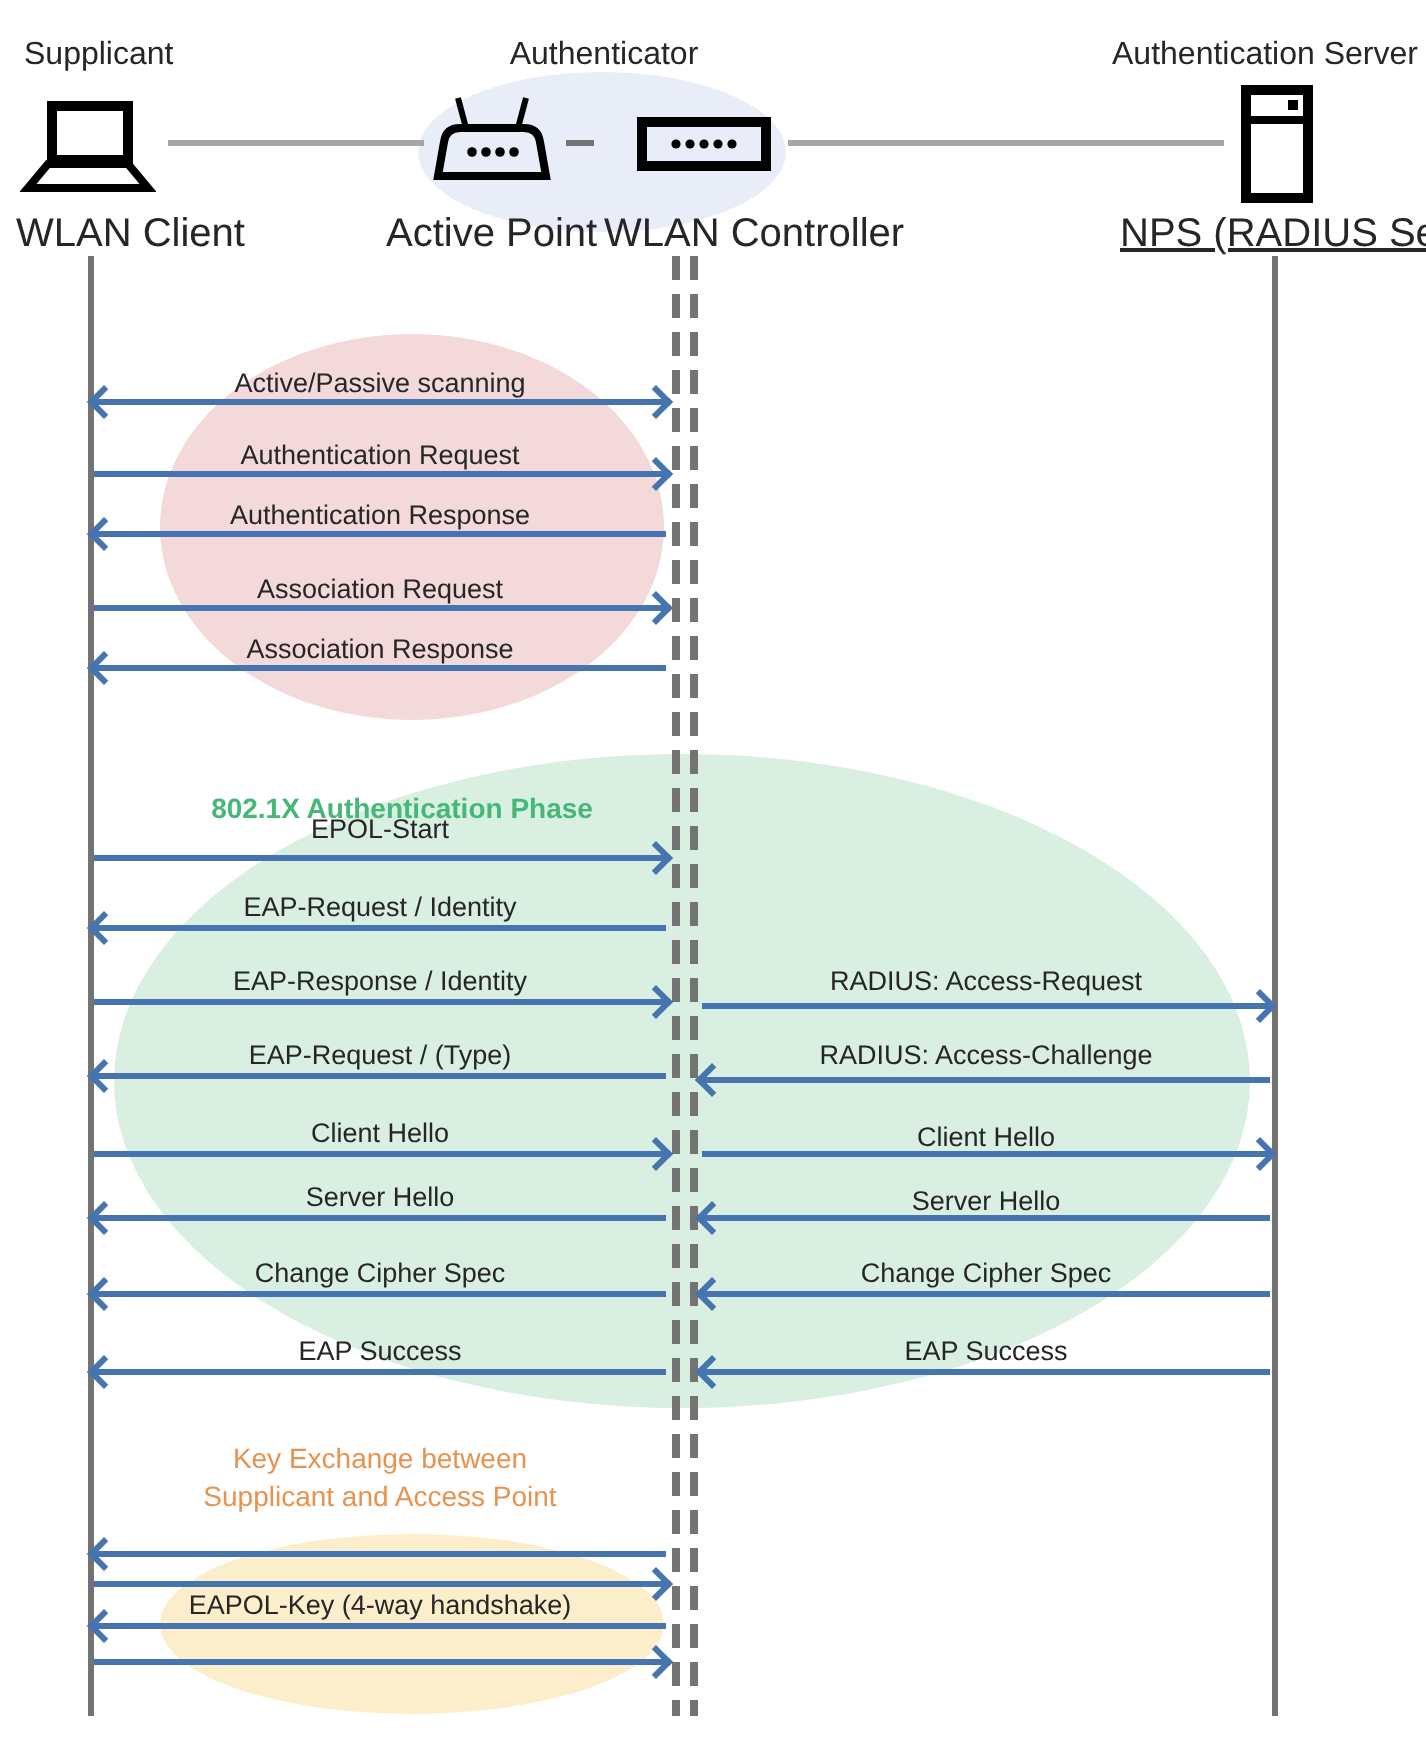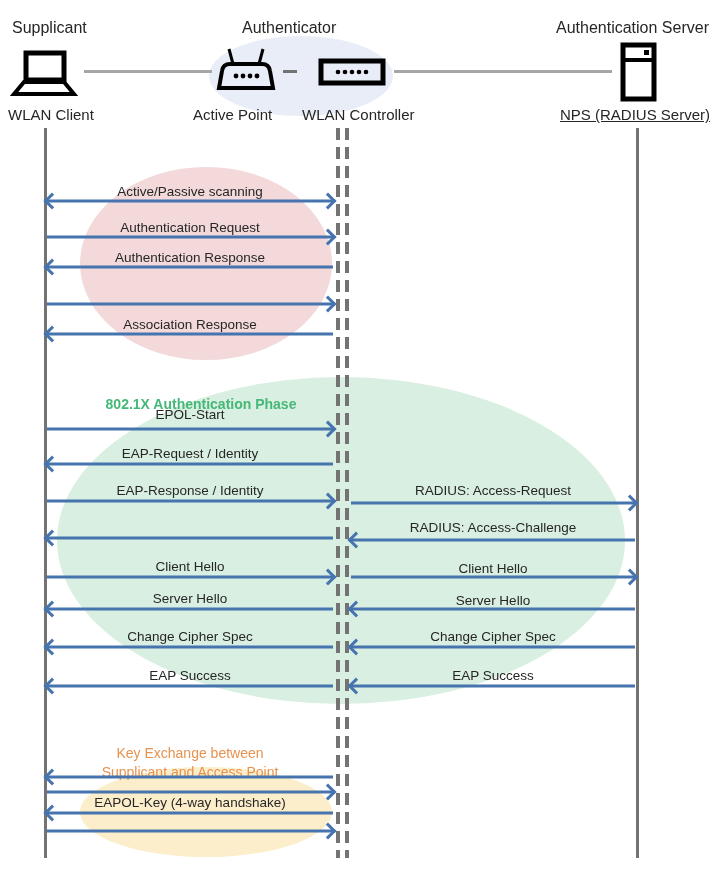--- a/index.html
+++ b/index.html
@@ -2,27 +2,27 @@
 <html style="--arrow: #4674ae; --lifeline: #737373; --connector: #a6a6a6; --text: #262626; --p1-title: #b6404a; --p1-fill: #f3d9da; --p2-title: #45b878; --p2-fill: #d9efe1; --p3-title: #e8924f; --p3-fill: #fdeecb; --auth-fill: #e9edf7;"><head>
 <meta charset="utf-8">
 <style>
   html,body{margin:0;padding:0;background:#fff;}
   body{width:713px;height:875px;overflow:hidden;font-family:"Liberation Sans",sans-serif;}
   .canvas{position:relative;width:713px;height:875px;background:#fff;}
 
   
   .role,.device,.ptitle,.mlabel{position:absolute;color:var(--text,#262626);white-space:nowrap;}
   .role{font-size:16px;}
-  .device{font-size:15px;}
+  .device{font-size:20px;}
   .ptitle{font-size:14px;text-align:center;}
   .t1{color:var(--p1-title,#b6404a);}
   .t2{color:var(--p2-title,#45b878);}
-  .t3{color:var(--p3-title,#e8924f);margin-top:24px;}
+  .t3{color:var(--p3-title,#e8924f);}
   .mlabel{font-size:13.5px;text-align:center;height:17px;line-height:17px;z-index:3;}
-  .ctr{}
+  .ctr{text-align:center;}
 
   
   .ellipse{position:absolute;border-radius:50%;z-index:0;}
   .e-auth{background:var(--auth-fill,#e9edf7);}
   .e-p1{background:var(--p1-fill,#f3d9da);}
   .e-p2{background:var(--p2-fill,#d9efe1);}
   .e-p3{background:var(--p3-fill,#fdeecb);}
 
   
   .lifeline{position:absolute;width:3px;background:var(--lifeline,#737373);z-index:1;}
@@ -119,20 +119,21 @@
       <span class="shaft"></span>
       <span class="head head-r"></span>
     </div>
 
   <div class="mlabel" style="left:46px;top:249px;width:288px;">Authentication Response</div>
   <div class="msg" style="left:46px;top:259px;width:288px;">
       <span class="shaft"></span>
       <span class="head head-l"></span>
     </div>
 
+  <div class="mlabel" style="left:46px;top:286px;width:288px;">Association Request</div>
   <div class="msg" style="left:46px;top:296px;width:288px;">
       <span class="shaft"></span>
       <span class="head head-r"></span>
     </div>
 
   <div class="mlabel" style="left:46px;top:316px;width:288px;">Association Response</div>
   <div class="msg" style="left:46px;top:326px;width:288px;">
       <span class="shaft"></span>
       <span class="head head-l"></span>
     </div>
@@ -155,20 +156,21 @@
   <div class="msg" style="left:46px;top:493px;width:288px;">
       <span class="shaft"></span>
       <span class="head head-r"></span>
     </div>
   <div class="mlabel" style="left:350px;top:482px;width:286px;">RADIUS: Access-Request</div>
   <div class="msg" style="left:350px;top:495px;width:286px;">
       <span class="shaft"></span>
       <span class="head head-r"></span>
     </div>
 
+  <div class="mlabel" style="left:46px;top:519px;width:288px;">EAP-Request / (Type)</div>
   <div class="msg" style="left:46px;top:530px;width:288px;">
       <span class="shaft"></span>
       <span class="head head-l"></span>
     </div>
   <div class="mlabel" style="left:350px;top:519px;width:286px;">RADIUS: Access-Challenge</div>
   <div class="msg" style="left:350px;top:532px;width:286px;">
       <span class="shaft"></span>
       <span class="head head-l"></span>
     </div>
 

